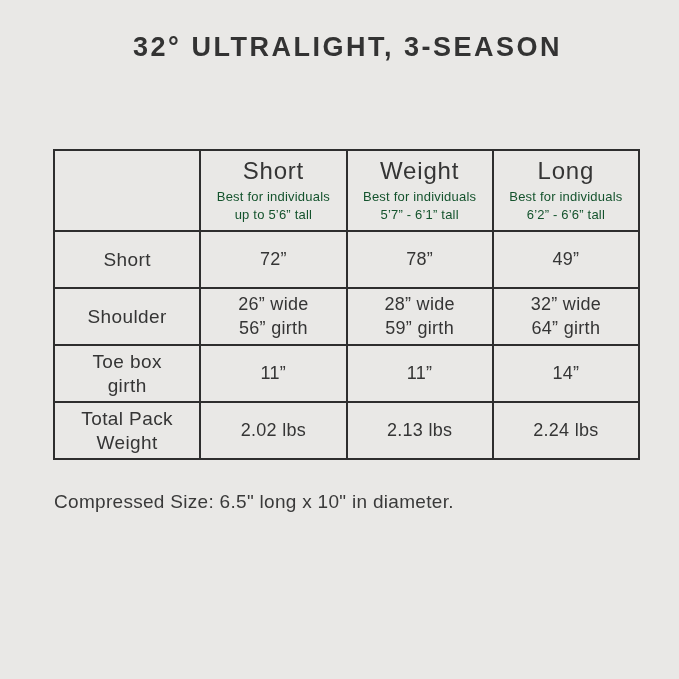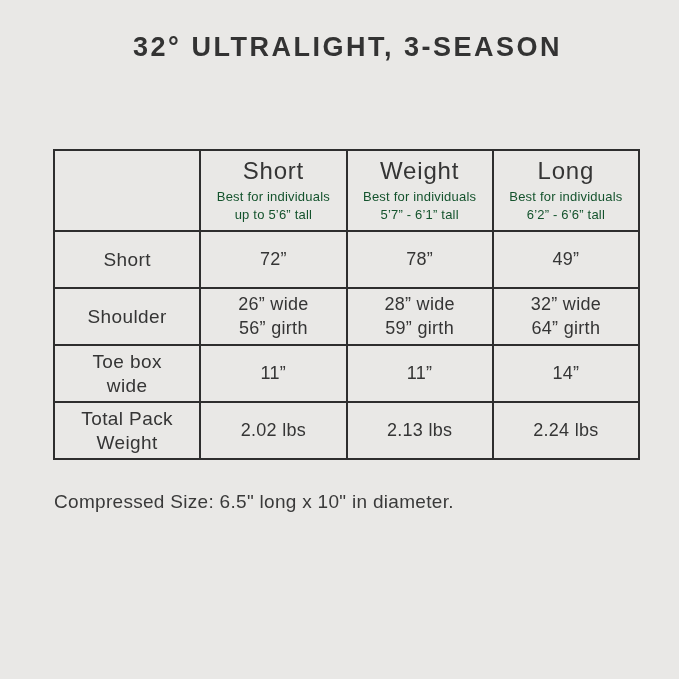--- a/index.html
+++ b/index.html
@@ -129,21 +129,21 @@
         <th class="row-label">Shoulder</th>
         <td class="spec-cell">26” wide
 56” girth</td>
         <td class="spec-cell">28” wide
 59” girth</td>
         <td class="spec-cell">32” wide
 64” girth</td>
       </tr>
       <tr>
         <th class="row-label">Toe box
-wide</th>
+girth</th>
         <td class="spec-cell">11”</td>
         <td class="spec-cell">11”</td>
         <td class="spec-cell">14”</td>
       </tr>
       <tr>
         <th class="row-label">Total Pack
 Weight</th>
         <td class="spec-cell">2.02 lbs</td>
         <td class="spec-cell">2.13 lbs</td>
         <td class="spec-cell">2.24 lbs</td>

